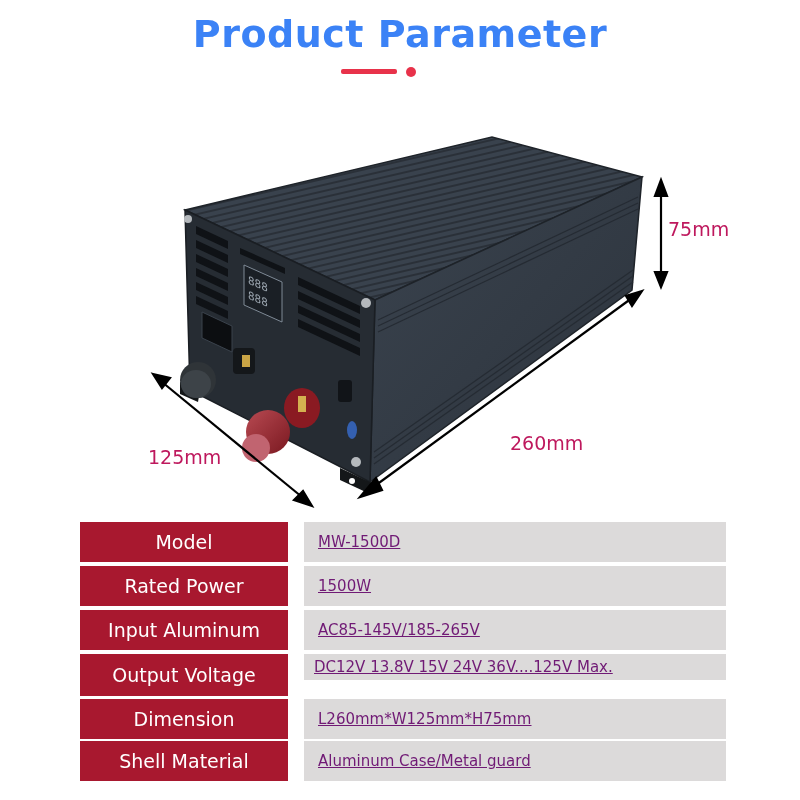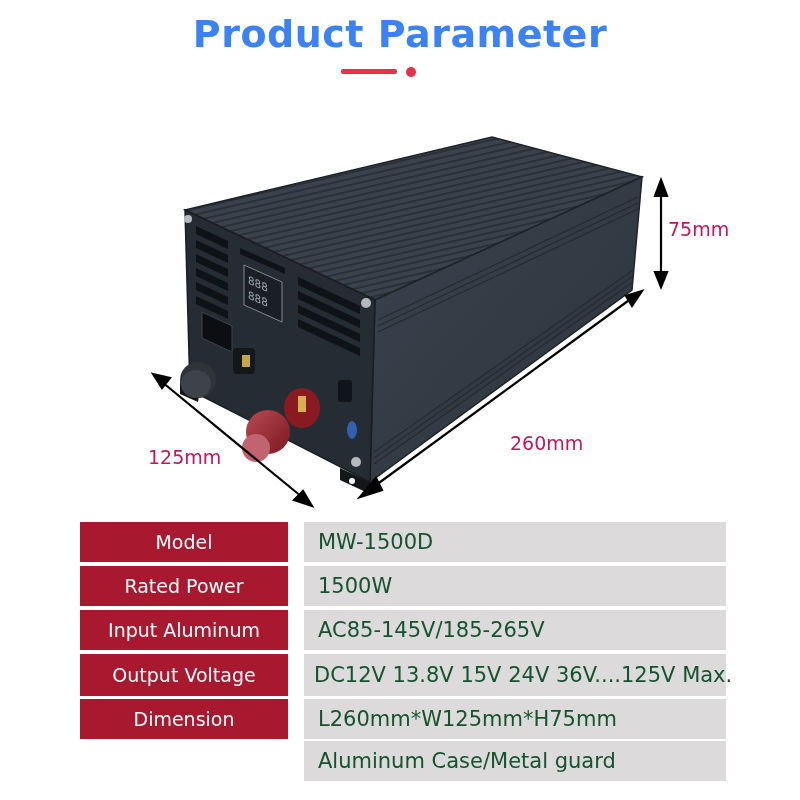--- a/index.html
+++ b/index.html
@@ -5,21 +5,21 @@
     html, body { margin: 0; padding: 0; background: #ffffff; }
     body { width: 800px; height: 800px; position: relative; overflow: hidden; font-family: "DejaVu Sans", "Liberation Sans", sans-serif; }
     .title { position: absolute; left: 0; top: 12px; width: 800px; text-align: center; font-size: 38px; font-weight: bold; color: #3b82f6; letter-spacing: 0.5px; }
     .underline-bar { position: absolute; left: 341px; top: 69px; width: 56px; height: 5px; background: #e8324a; border-radius: 2px; }
     .underline-dot { position: absolute; left: 406px; top: 67px; width: 10px; height: 10px; background: #e8324a; border-radius: 50%; }
     .product { position: absolute; left: 0; top: 0; width: 800px; height: 520px; }
     .dim-label { position: absolute; font-size: 19px; color: #be185d; }
     .spec-table { position: absolute; left: 80px; top: 522px; width: 646px; }
     .spec-row { position: absolute; left: 0; width: 646px; height: 40px; }
     .spec-label { position: absolute; left: 0; top: 0; width: 208px; height: 40px; background: #a8182f; color: #ffffff; font-size: 19px; display: flex; align-items: center; justify-content: center; }
-    .spec-value { position: absolute; left: 224px; top: 0; width: 422px; height: 40px; background: #dcdada; color: #14532d; font-size: 21px; display: flex; align-items: center; padding-left: 14px; box-sizing: border-box; white-space: nowrap; }
+    .spec-value { position: absolute; left: 224px; top: 0; width: 422px; height: 40px; background: #dcdada; color: #701a75; font-size: 15px; display: flex; align-items: center; padding-left: 14px; box-sizing: border-box; white-space: nowrap; text-decoration: underline; }
   </style>
 </head>
 <body>
 
 <div class="title">Product Parameter</div>
 <div class="underline-bar"></div>
 <div class="underline-dot"></div>
 
 <svg class="product" viewBox="0 0 800 520" width="800" height="520">
   <defs>
@@ -128,22 +128,23 @@
   <div class="spec-row" style="top:44px;">
     <div class="spec-label">Rated Power</div>
     <div class="spec-value">1500W</div>
   </div>
   <div class="spec-row" style="top:88px;">
     <div class="spec-label">Input Aluminum</div>
     <div class="spec-value">AC85-145V/185-265V</div>
   </div>
   <div class="spec-row" style="top:132px; height:42px;">
     <div class="spec-label" style="height:42px;">Output Voltage</div>
-    <div class="spec-value" style="height:42px; padding-left:10px;">DC12V 13.8V 15V 24V 36V....125V Max.</div>
+    <div class="spec-value" style="height:26px; padding-left:10px;">DC12V 13.8V 15V 24V 36V....125V Max.</div>
   </div>
   <div class="spec-row" style="top:177px;">
     <div class="spec-label">Dimension</div>
     <div class="spec-value">L260mm*W125mm*H75mm</div>
   </div>
   <div class="spec-row" style="top:219px;">
+    <div class="spec-label">Shell Material</div>
     <div class="spec-value">Aluminum Case/Metal guard</div>
   </div>
 </div>
 
 </body></html>

